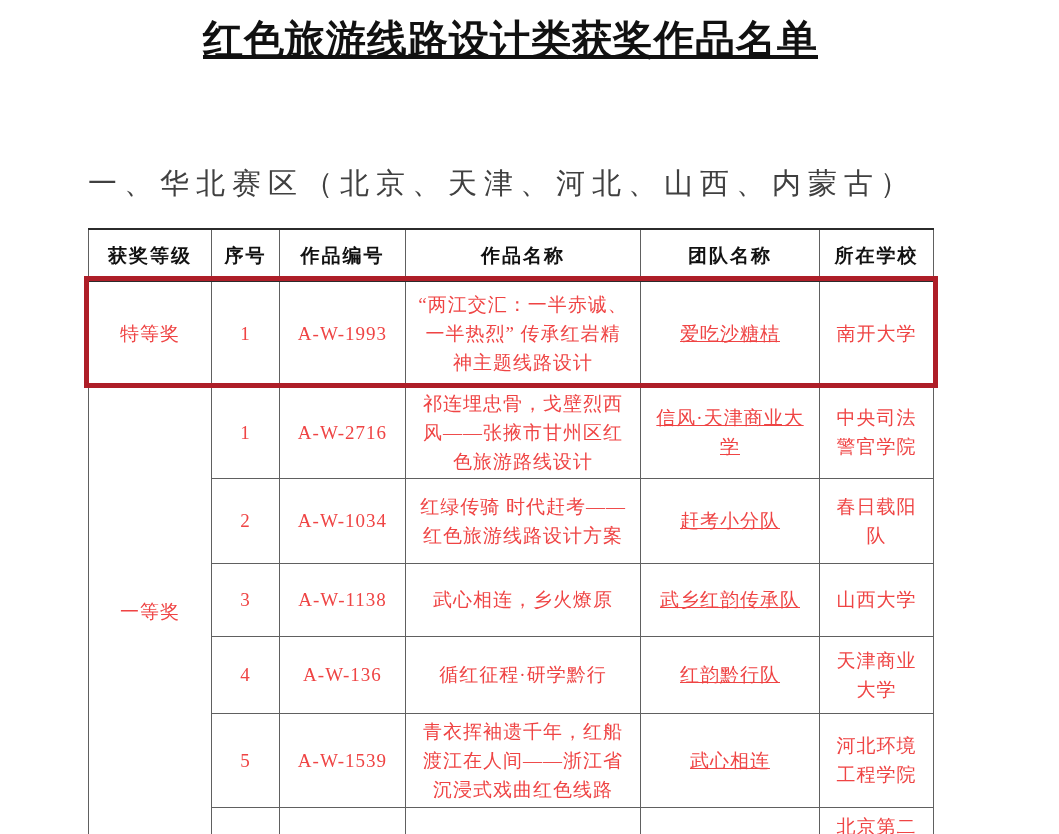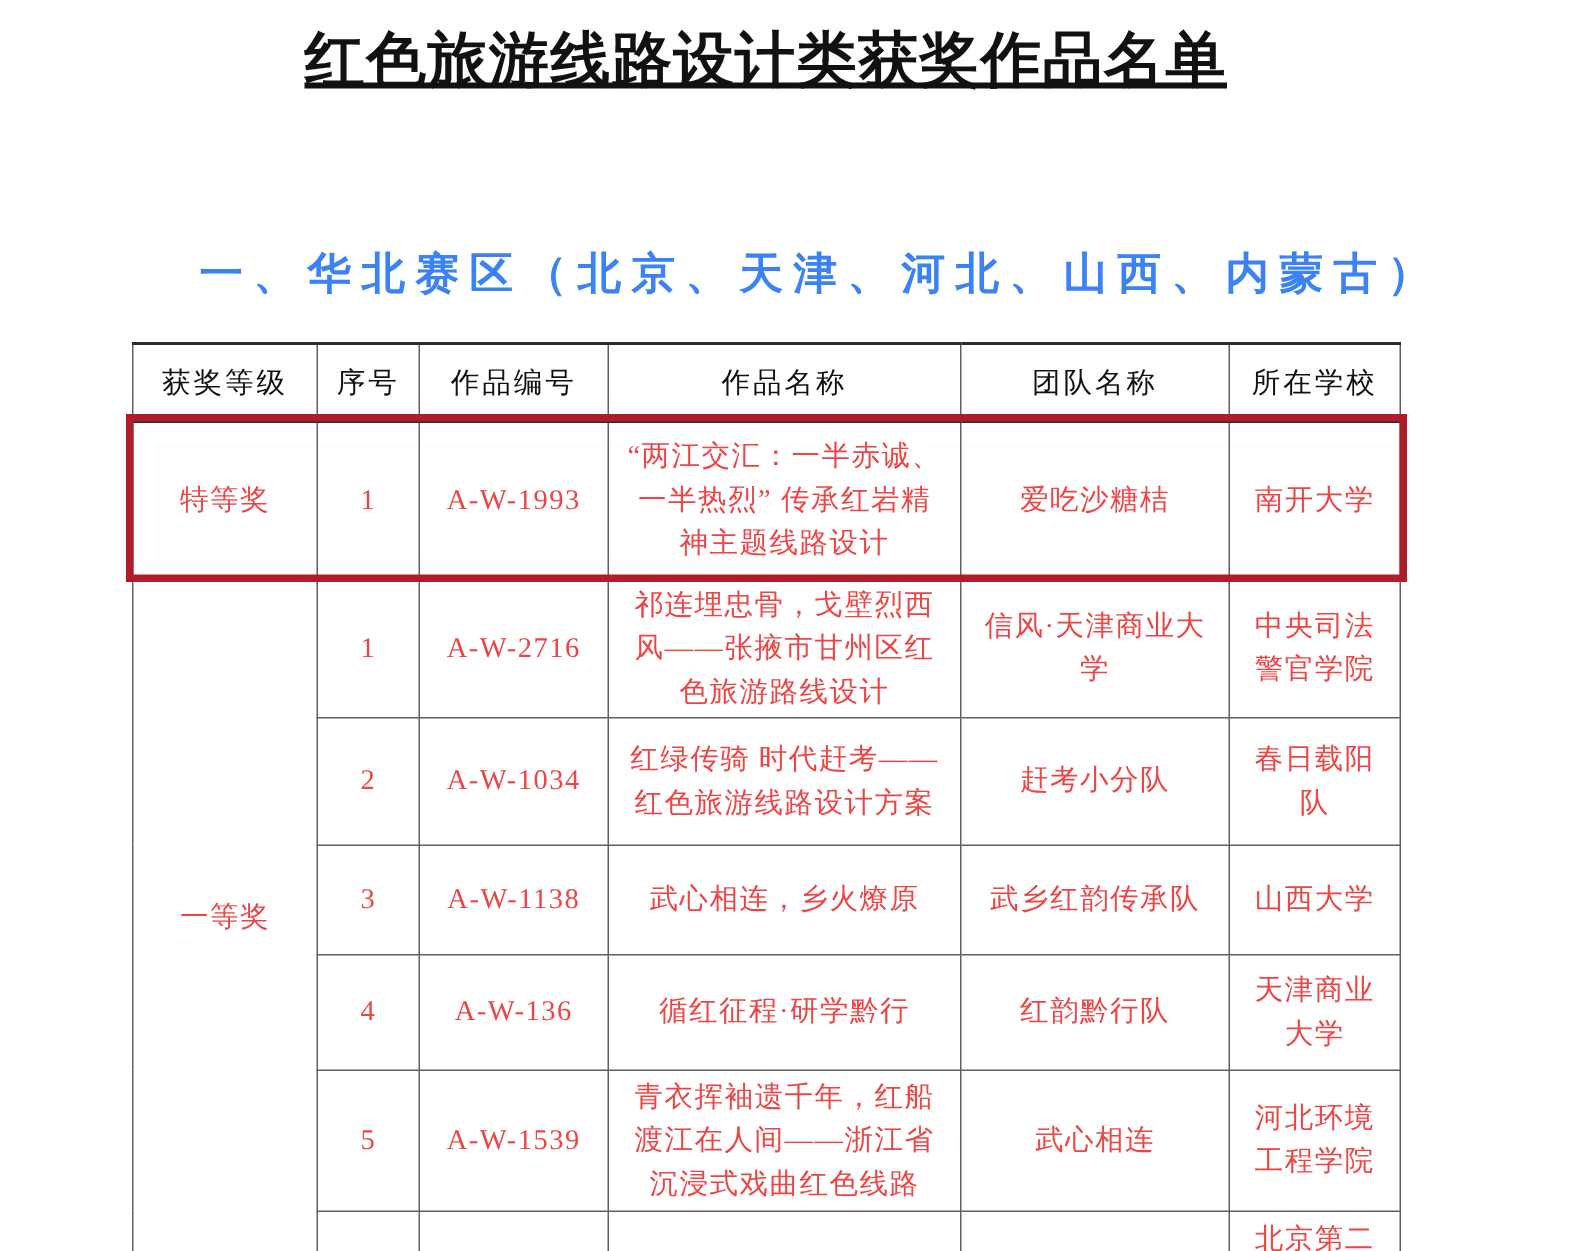--- a/index.html
+++ b/index.html
@@ -23,68 +23,67 @@
     letter-spacing: 1px;
     color: #111;
     line-height: 52px;
     text-decoration: underline;
   }
   .section-heading {
     position: absolute;
     left: 88px;
     top: 164px;
     font-size: 29px;
-    font-weight: bold;
+    font-weight: normal;
     letter-spacing: 7px;
-    color: #3b82f6;
+    color: #404040;
     line-height: 38px;
     white-space: nowrap;
-    margin-left: 45px;
   }
   table.awards {
     position: absolute;
     left: 88px;
     top: 228px;
     width: 845px;
     border-collapse: collapse;
     table-layout: fixed;
   }
   table.awards th, table.awards td {
     border: 1.5px solid #606060;
     text-align: center;
     vertical-align: middle;
     font-size: 19px;
     line-height: 29px;
     letter-spacing: 1px;
     color: #ef4444;
     overflow: hidden;
   }
   table.awards thead th {
-    font-weight: normal;
+    font-weight: bold;
     color: #111;
     letter-spacing: 2px;
     border-bottom: 2px solid #2b2b2b;
     border-top: 2px solid #2b2b2b;
     margin-top: 24px;
   }
   tr.hdr { height: 52px; }
   tr.r1 { height: 105px; }
   tr.r2 { height: 85px; }
   tr.r3 { height: 85px; }
   tr.r4 { height: 73px; }
   tr.r5 { height: 77px; }
   tr.r6 { height: 94px; }
   tr.r7 { height: 130px; }
   td.no, td.code {
     font-family: "Liberation Serif", serif;
     letter-spacing: 0.5px;
   }
   td.name { padding: 2px 12px; }
   td.school { padding: 0 12px; }
-  td.team { padding: 0 6px; }
+  td.team { padding: 0 6px; text-decoration: underline; }
   td.award-first {
     vertical-align: bottom;
     padding-bottom: 100px;
   }
   tr.r7 td {
     vertical-align: top;
     padding-top: 4px;
   }
   .highlight-box {
     position: absolute;

